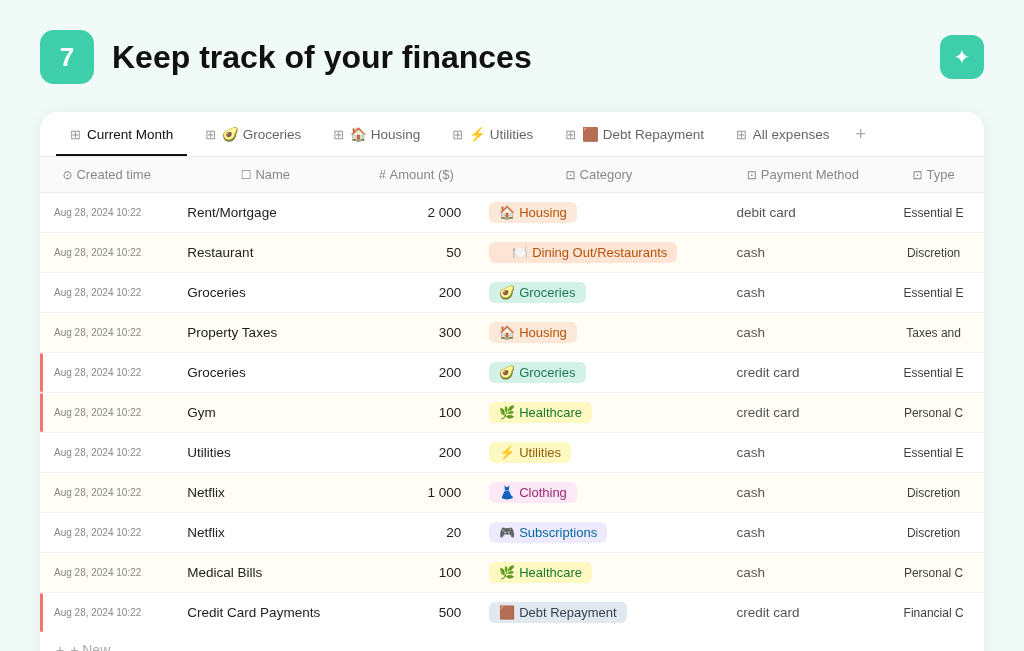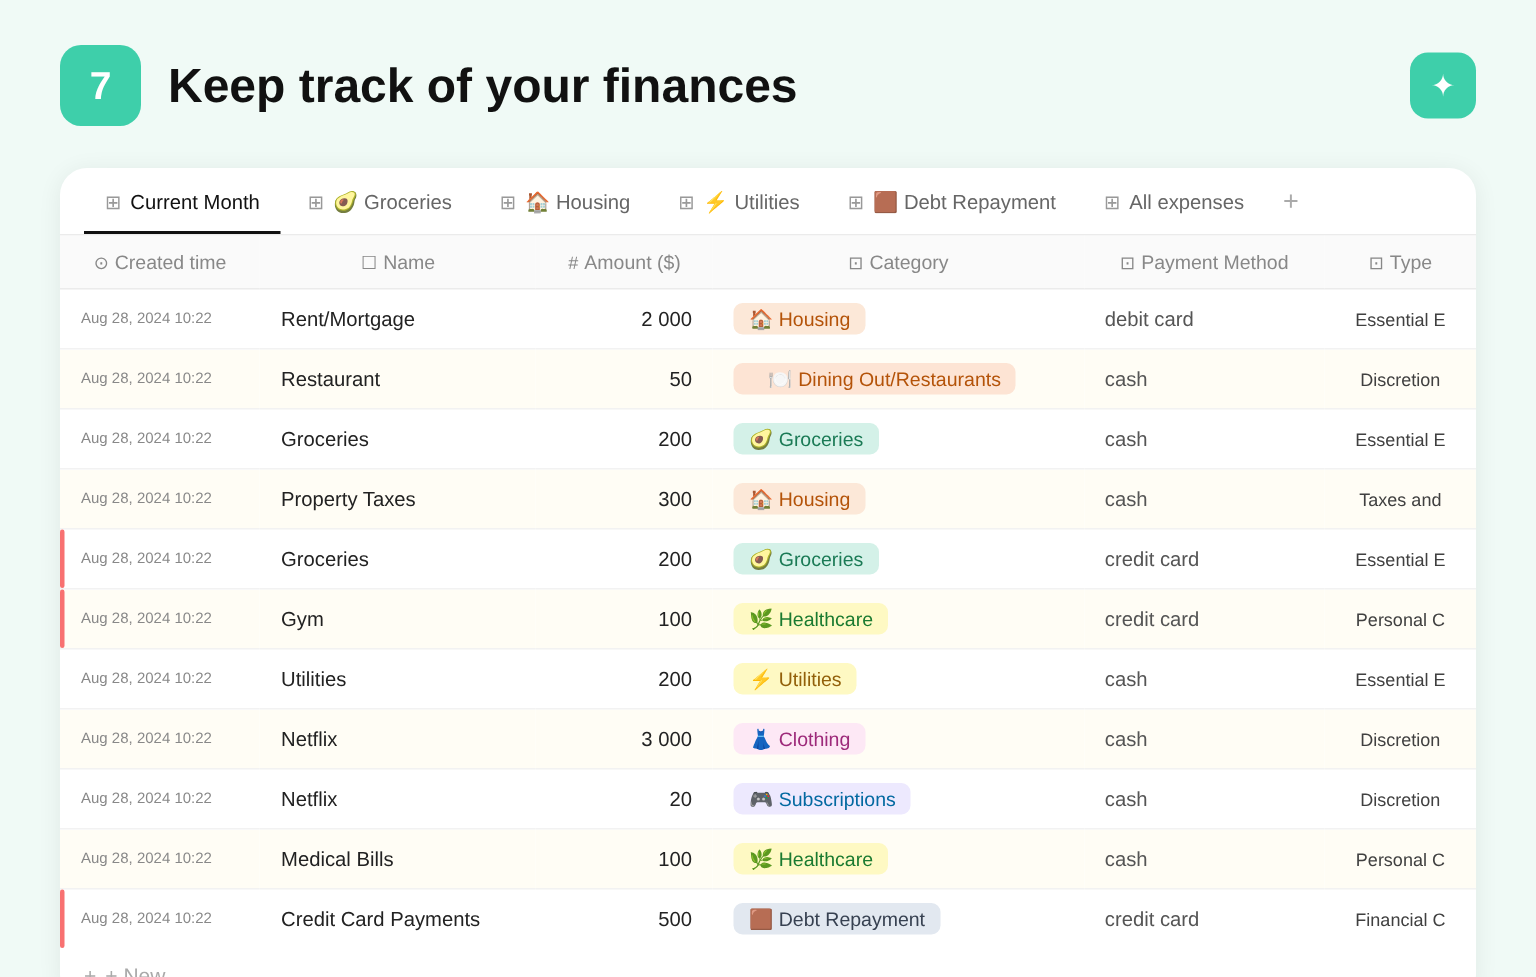--- a/index.html
+++ b/index.html
@@ -266,21 +266,21 @@
             <td class="created-time" style="position: relative;">Aug 28, 2024 10:22</td>
             <td>Utilities</td>
             <td class="amount">200</td>
             <td><span class="category-badge badge-utilities">⚡ Utilities</span></td>
             <td class="payment">cash</td>
             <td class="type-text">Essential E</td>
           </tr>
           <tr class="tr-highlight">
             <td class="created-time" style="position: relative;">Aug 28, 2024 10:22</td>
             <td>Netflix</td>
-            <td class="amount">3 000</td>
+            <td class="amount">1 000</td>
             <td><span class="category-badge badge-clothing">👗 Clothing</span></td>
             <td class="payment">cash</td>
             <td class="type-text">Discretion</td>
           </tr>
           <tr class="tr-normal">
             <td class="created-time" style="position: relative;">Aug 28, 2024 10:22</td>
             <td>Netflix</td>
             <td class="amount">20</td>
             <td><span class="category-badge badge-subscriptions">🎮 Subscriptions</span></td>
             <td class="payment">cash</td>

